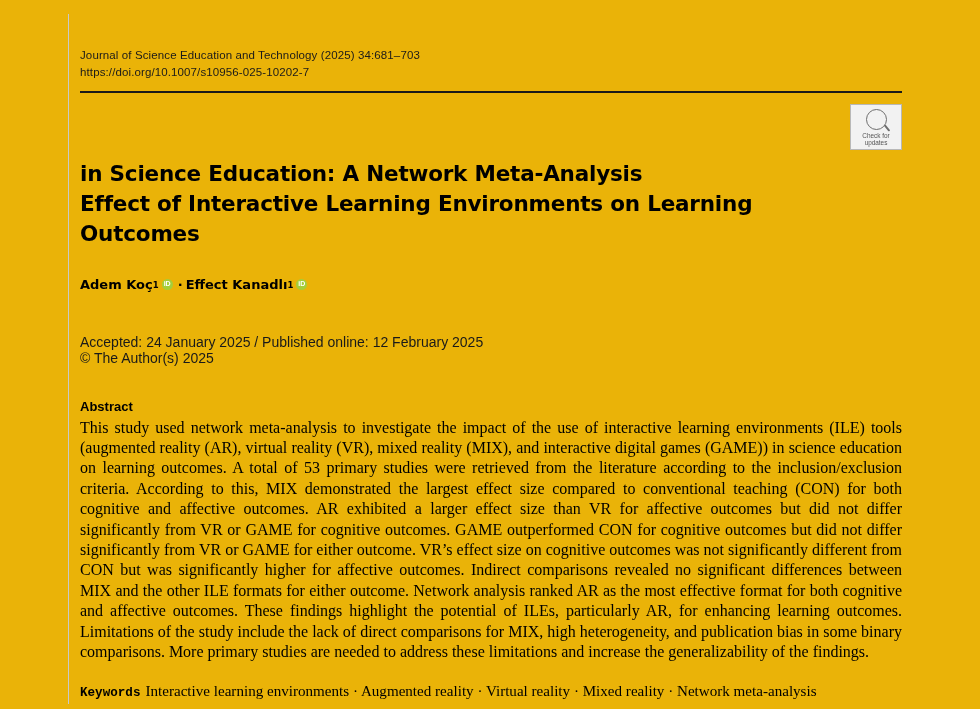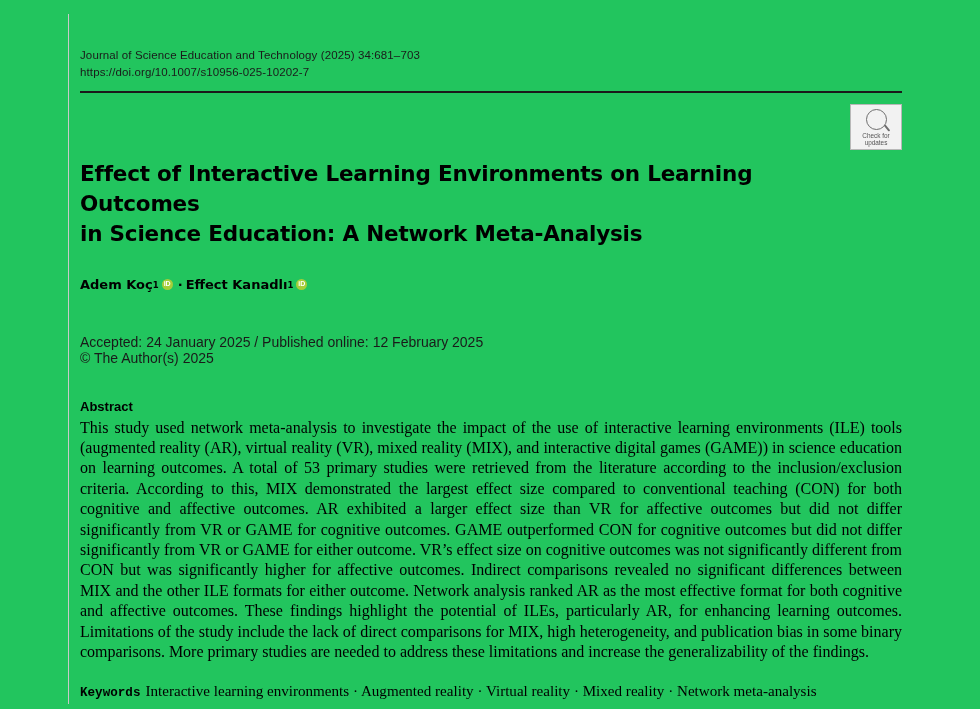--- a/index.html
+++ b/index.html
@@ -11,21 +11,21 @@
     height: 709px;
     background: #ffffff;
     font-family: "Liberation Serif", serif;
     color: #000000;
     overflow: hidden;
   }
   .page {
     position: relative;
     width: 980px;
     height: 709px;
-    background: #22c55e;
+    background: #eab308;
   }
   .left-rule {
     position: absolute;
     left: 68px;
     top: 14px;
     width: 1px;
     height: 690px;
     background: #c9c9c9;
   }
   .content {
@@ -215,22 +215,22 @@
     </div>
     <div class="header-rule"></div>
 
     <div class="badge">
       <div class="badge-circle"></div>
       <div class="badge-text">Check for</div>
       <div class="badge-text">updates</div>
     </div>
 
     <div class="title">
+      <div>in Science Education: A Network Meta-Analysis</div>
       <div>Effect of Interactive Learning Environments on Learning Outcomes</div>
-      <div>in Science Education: A Network Meta-Analysis</div>
     </div>
 
     <div class="authors">
       <span class="author-name">Adem Koç</span>
         <span class="sup">1</span>
       <span class="orcid"></span>
       <span class="author-sep">·</span>
       <span class="author-name">Effect Kanadlı</span>
         <span class="sup">1</span>
       <span class="orcid"></span>

